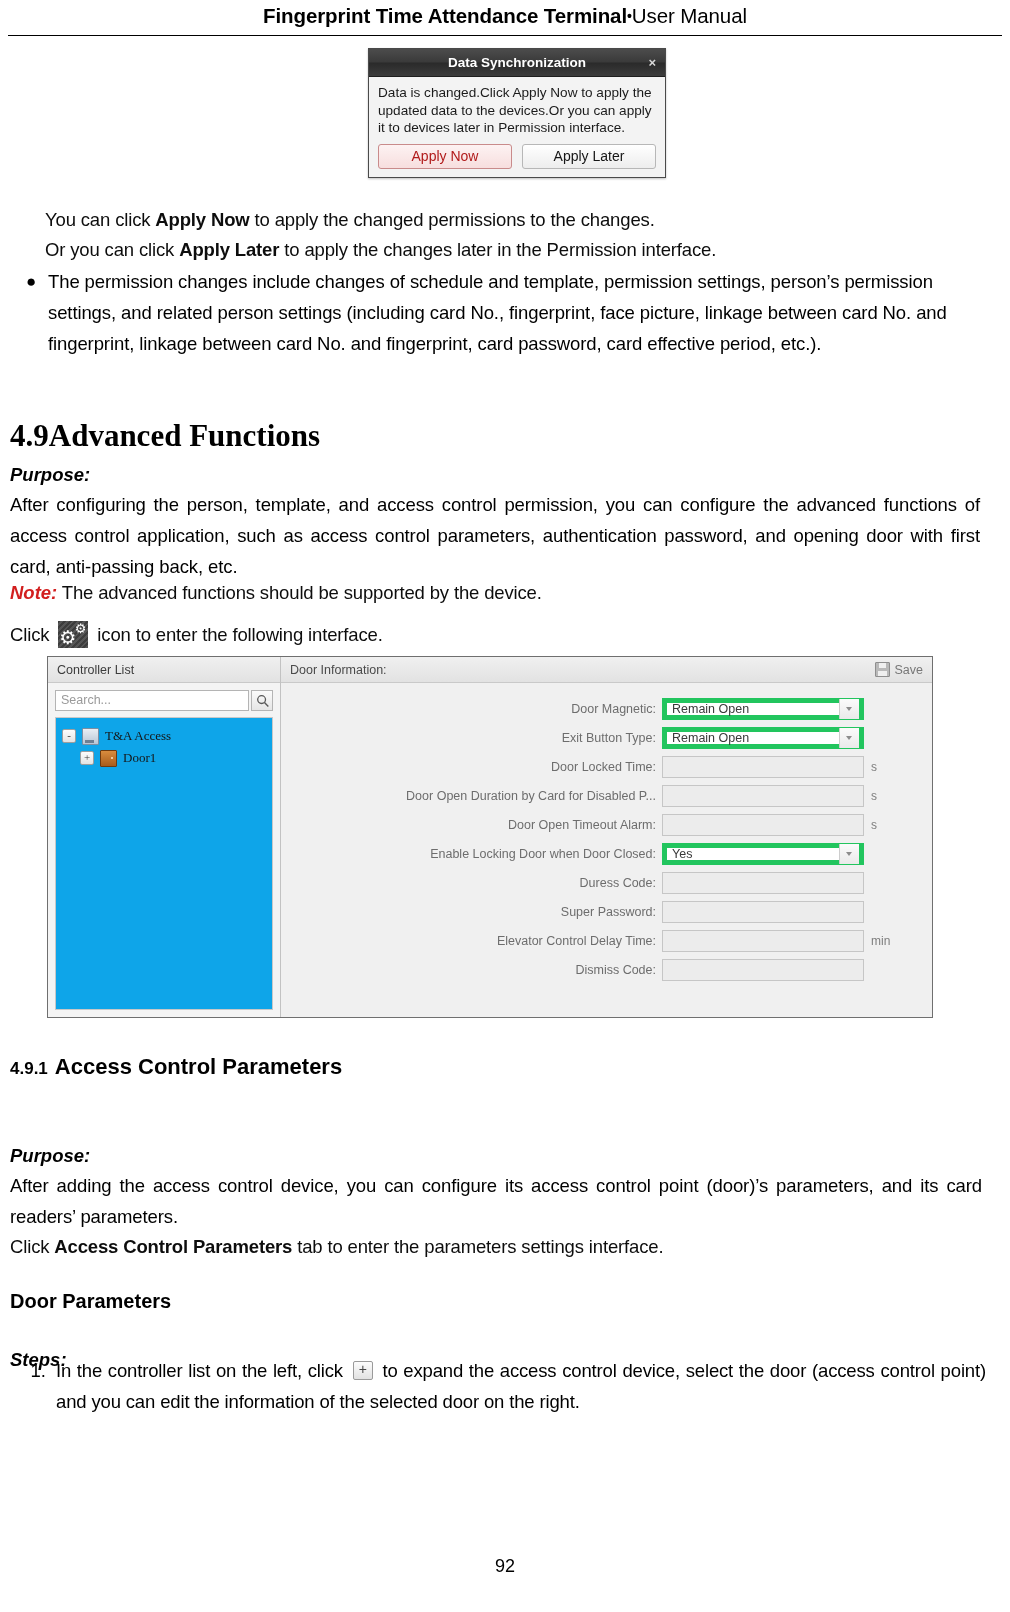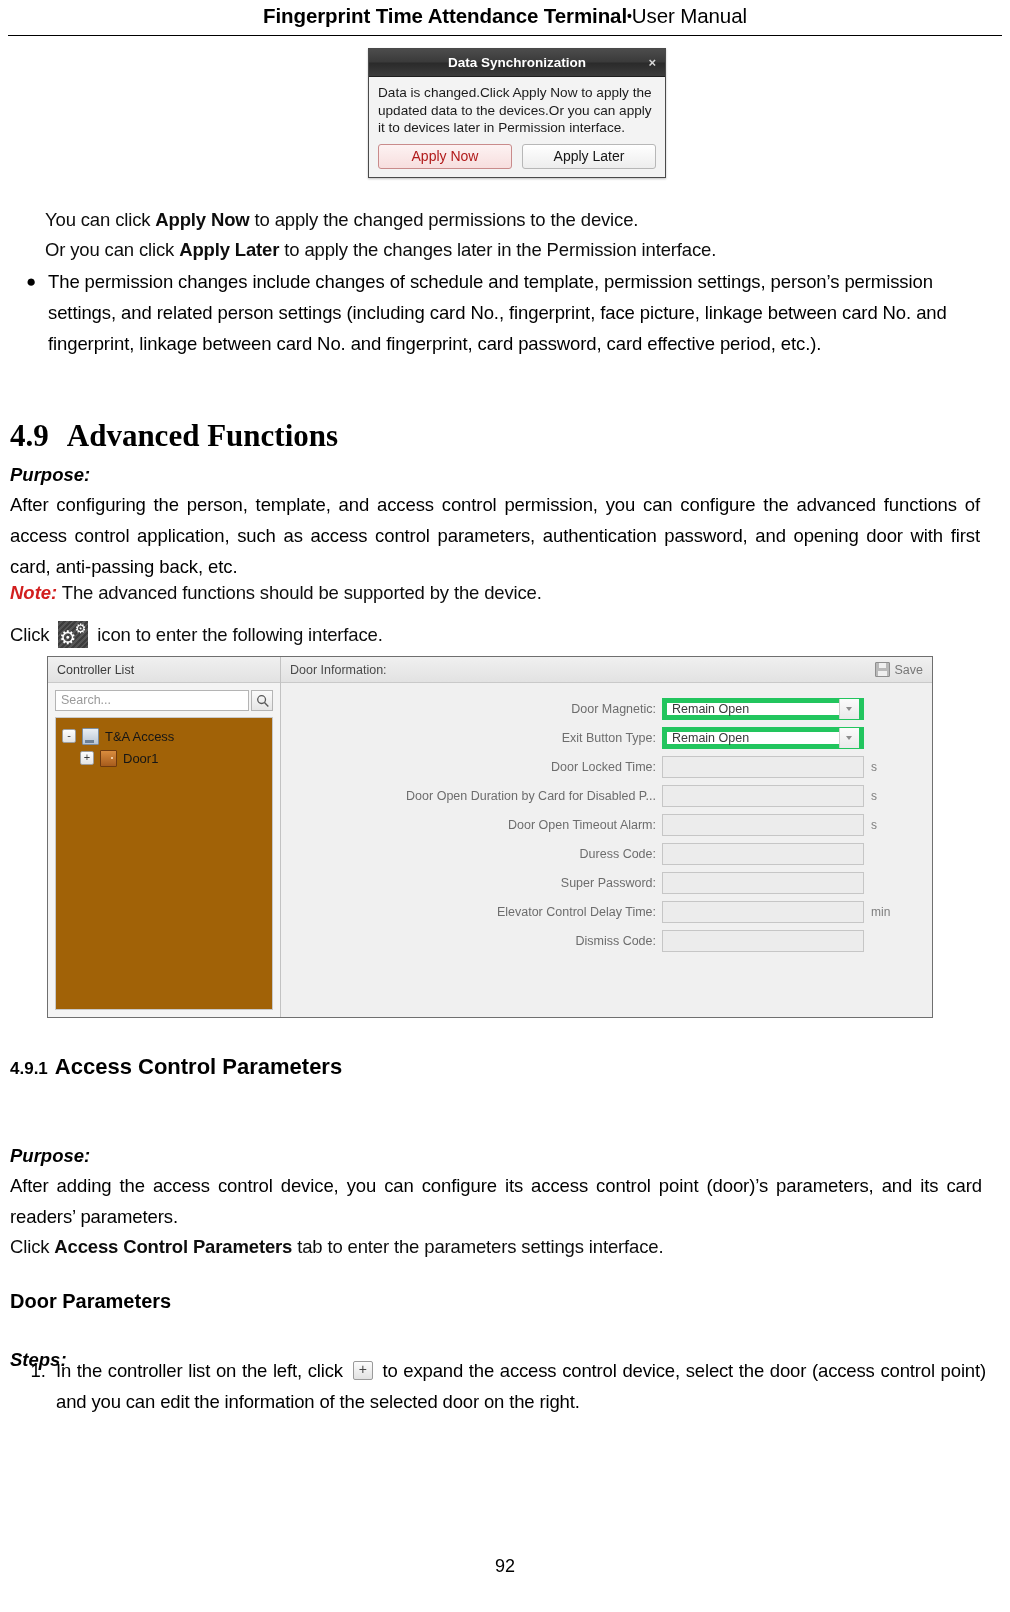--- a/index.html
+++ b/index.html
@@ -157,21 +157,21 @@
 
   
   .h2 {
     position: absolute;
     font-family: "Liberation Serif", serif;
     font-weight: bold;
     font-size: 31px;
     line-height: 36px;
     white-space: nowrap;
   }
-  .h2 .h2-num { margin-right: 18px; }
+  .h2 .h2-num { }
 
   .h3 {
     position: absolute;
     font-family: "Liberation Sans", sans-serif;
     font-weight: bold;
     font-size: 25px;
     line-height: 30px;
     white-space: nowrap;
   }
   .h3 .h3-num { font-size: 17px; margin-right: 7px; }
@@ -303,23 +303,24 @@
     border: 1px solid #b4b4b4;
     background: linear-gradient(180deg, #fbfbfb 0%, #e6e6e6 100%);
     position: relative;
     cursor: pointer;
   }
   .search-btn svg { position: absolute; left: 4px; top: 3px; }
   .tree {
     margin: 2px 7px 7px 7px;
     flex: 1;
     border: 1px solid #c8c8c8;
-    background: #a16207;
+    background: #0ea5e9;
     padding: 7px 0 6px 0;
     box-sizing: border-box;
+    font-family: Liberation Serif, serif;
   }
   .tree-node {
     display: flex;
     align-items: center;
     height: 22px;
     font-size: 13px;
     color: #161616;
     padding-left: 6px;
     cursor: pointer;
   }
@@ -555,21 +556,21 @@
       <div class="dialog-msg">Data is changed.Click Apply Now to apply the updated data to the devices.Or you can apply it to devices later in Permission interface.</div>
       <div class="dialog-buttons">
         <div class="dlg-btn primary">Apply Now</div>
         <div class="dlg-btn secondary">Apply Later</div>
       </div>
     </div>
   </div>
 </div>
 
 <div class="tight-line para" style="left:45px; top:205px;">
-  <span>You can click </span><b>Apply Now</b><span> to apply the changed permissions to the device.</span>
+  <span>You can click </span><b>Apply Now</b><span> to apply the changed permissions to the changes.</span>
 </div>
 
 <div class="tight-line para" style="left:45px; top:235px;">
   <span>Or you can click </span><b>Apply Later</b><span> to apply the changes later in the Permission interface.</span>
 </div>
 
 <div class="bullet-block" style="top:266px;">
   <div class="bullet-row">
     <div class="bullet-dot">●</div>
     <div class="bullet-text">The permission changes include changes of schedule and template, permission settings, person’s permission settings, and related person settings (including card No., fingerprint, face picture, linkage between card No. and fingerprint, linkage between card No. and fingerprint, card password, card effective period, etc.).</div>
@@ -661,20 +662,28 @@
         <div class="form-field"></div>
         <span class="unit">s</span>
       </div>
 
       <div class="form-row">
         <div class="form-label">Door Open Timeout Alarm:</div>
         <div class="form-field"></div>
         <span class="unit">s</span>
       </div>
 
+      <div class="form-row">
+        <div class="form-label">Enable Locking Door when Door Closed:</div>
+        <div class="form-select">
+          <span class="sel-val">Yes</span>
+          <span class="sel-arrow"></span>
+        </div>
+        <span class="unit"></span>
+      </div>
 
       <div class="form-row">
         <div class="form-label">Duress Code:</div>
         <div class="form-field"></div>
         <span class="unit"></span>
       </div>
 
       <div class="form-row">
         <div class="form-label">Super Password:</div>
         <div class="form-field"></div>

